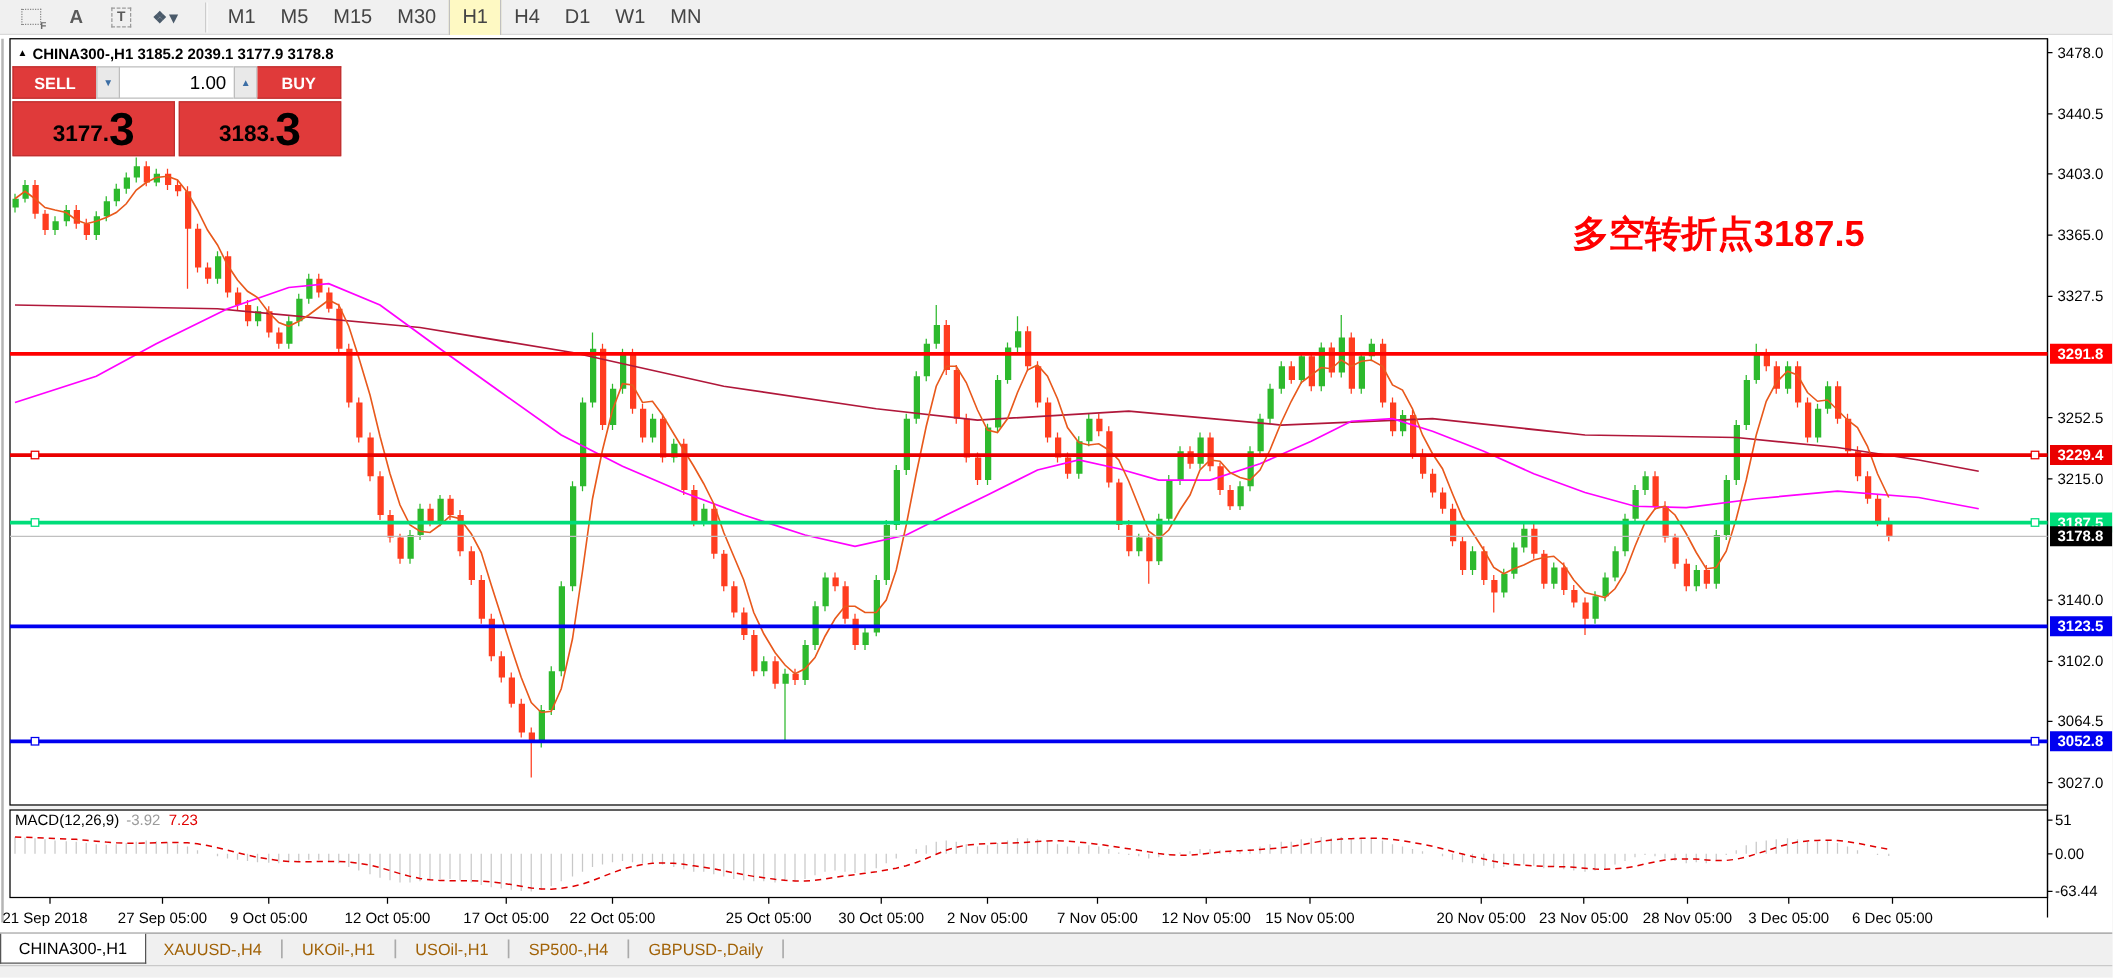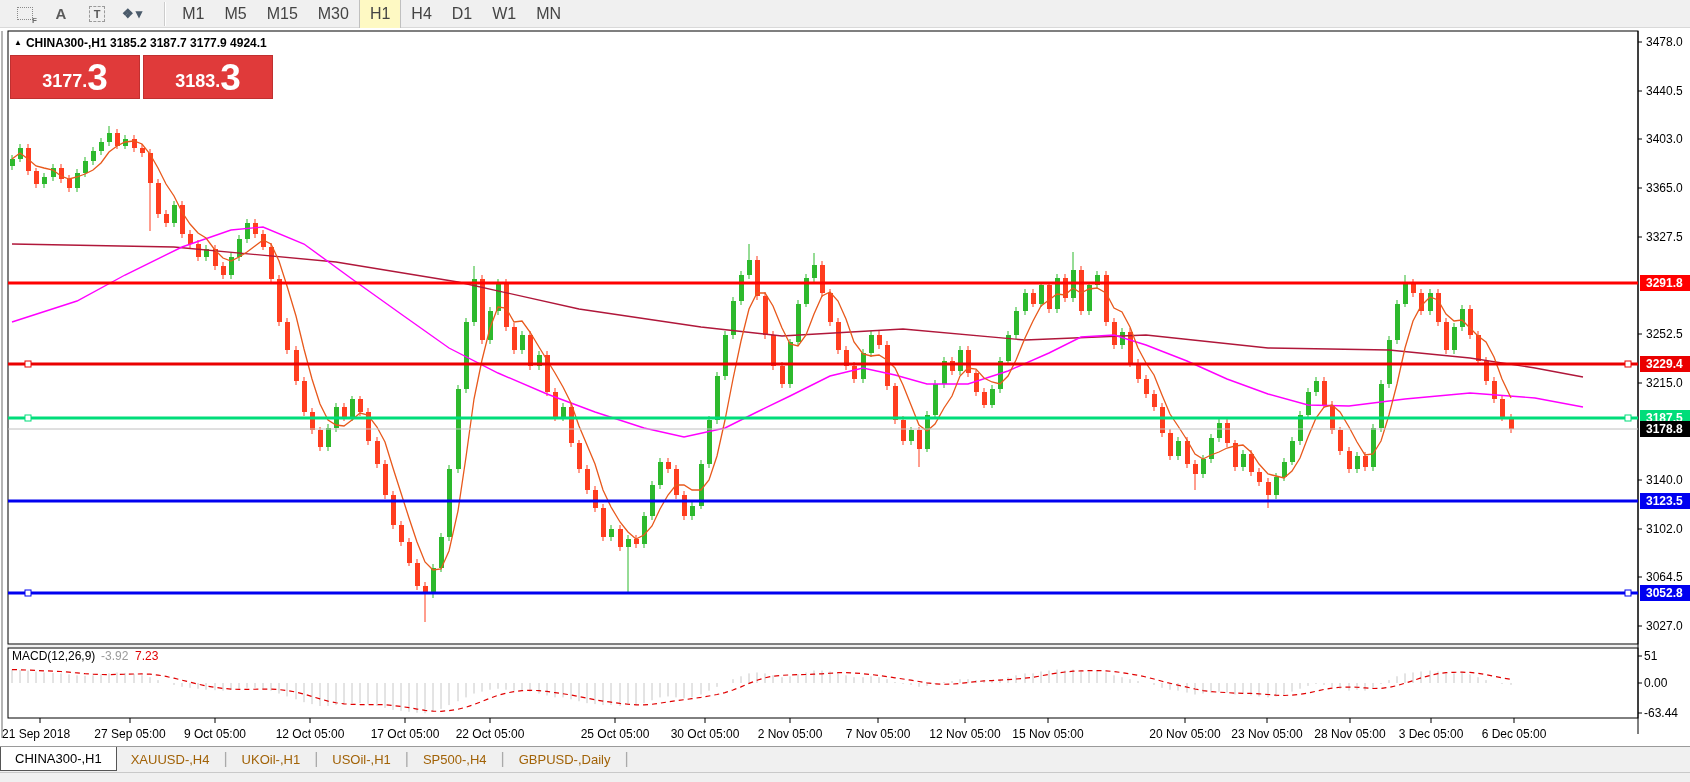--- a/index.html
+++ b/index.html
@@ -36,21 +36,21 @@
   .btn-red { background:#e03a3a; color:#fff; font-weight:bold; font-size:13px;
              display:flex; align-items:center; justify-content:center; border:1px solid #c03030; }
   .tp-sell { width:67px; border-right:none; }
   .tp-buy  { width:67px; border-left:none; }
   .tp-step { width:19px; background:#e9e9e9; border:1px solid #bdbdbd; color:#3b6ea5; font-size:8px;
              display:flex; align-items:center; justify-content:center; }
   .tp-vol { width:91px; background:#fff; border:1px solid #bdbdbd; border-left:none; border-right:none;
             font-size:15px; color:#000; text-align:right; padding-right:6px; outline:none;
             font-family:"Liberation Sans", sans-serif; }
   .tp-row2 { display:flex; margin-top:2px; height:44px; }
-  .tp-big { background:#e03a3a; border:1px solid #c03030; color:#ffffff; width:130px;
+  .tp-big { background:#e03a3a; border:1px solid #c03030; color:#000000; width:130px;
             display:flex; align-items:flex-end; justify-content:center; padding-bottom:2px; }
   .tp-big + .tp-big { margin-left:3px; }
   .tp-big .main { font-size:18px; font-weight:bold; line-height:30px; }
   .tp-big .dot  { font-size:18px; font-weight:bold; line-height:30px; }
   .tp-big .big  { font-size:37px; font-weight:bold; line-height:37px; }
 
   
   .annotation { position:absolute; left:1258px; top:168px; font-size:29px; font-weight:bold; color:#ff0000; white-space:nowrap; }
 
   
@@ -754,38 +754,46 @@
         <text x="1350" y="710" text-anchor="middle" font-size="12" fill="#000000">28 Nov 05:00</text>
         <line x1="1431" y1="690" x2="1431" y2="695" stroke="#000"></line>
         <text x="1431" y="710" text-anchor="middle" font-size="12" fill="#000000">3 Dec 05:00</text>
         <line x1="1514" y1="690" x2="1514" y2="695" stroke="#000"></line>
         <text x="1514" y="710" text-anchor="middle" font-size="12" fill="#000000">6 Dec 05:00</text>
       </svg>
   </div>
 
   <div class="chart-header">
     <span class="tri">▲</span><span>CHINA300-,H1</span>
-    <span style="font-weight:bold;">3185.2 3187.7 3177.9 4924.1</span>
+    <span style="font-weight:bold;">3185.2 2039.1 3177.9 3178.8</span>
   </div>
 
   <div class="trade-panel">
+    <div class="tp-row1">
+      <div class="btn-red tp-sell">SELL</div>
+      <div class="tp-step">▼</div>
+      <input class="tp-vol" readonly="" value="1.00" style="">
+      <div class="tp-step">▲</div>
+      <div class="btn-red tp-buy">BUY</div>
+    </div>
     <div class="tp-row2">
       <div class="tp-big">
         <span class="main">3177</span>
           <span class="dot">.</span>
           <span class="big">3</span>
       </div>
       <div class="tp-big">
         <span class="main">3183</span>
           <span class="dot">.</span>
           <span class="big">3</span>
       </div>
     </div>
   </div>
 
+  <div class="annotation">多空转折点3187.5</div>
 
   <div class="tabbar">
     <div class="tab active">CHINA300-,H1</div>
     <div class="tab">XAUUSD-,H4</div>
     <div class="tab-sep">|</div>
     <div class="tab">UKOil-,H1</div>
     <div class="tab-sep">|</div>
     <div class="tab">USOil-,H1</div>
     <div class="tab-sep">|</div>
     <div class="tab">SP500-,H4</div>

